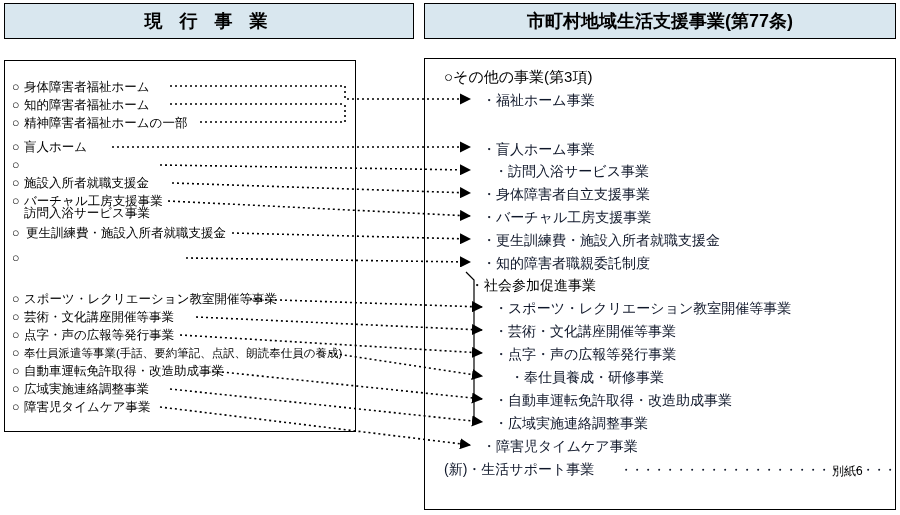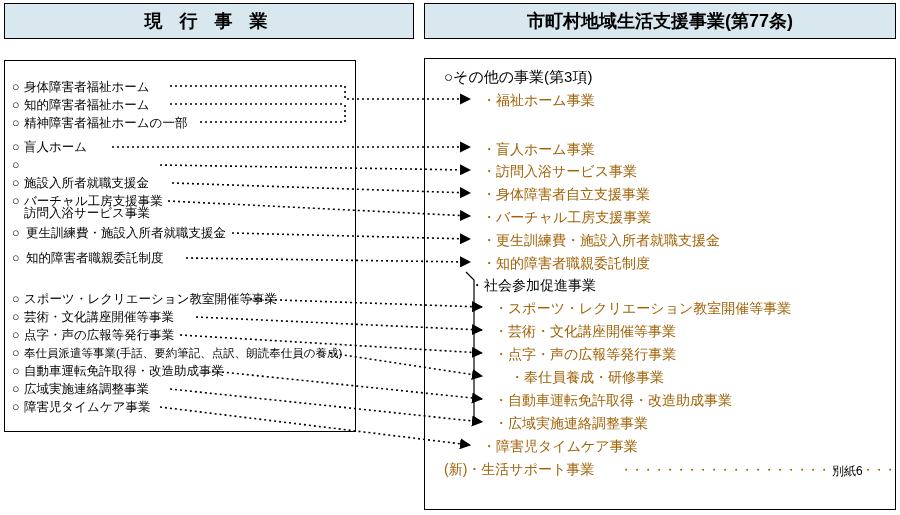--- a/index.html
+++ b/index.html
@@ -79,21 +79,21 @@
     white-space: nowrap;
     color: #000;
     line-height: 14px;
   }
 
   
   .r-item {
     position: absolute;
     font-size: 14px;
     white-space: nowrap;
-    color: #a16207;
+    color: #0f172a;
     line-height: 16px;
   }
   .r-title {
     position: absolute;
     font-size: 15px;
     font-weight: normal;
     white-space: nowrap;
     color: #000;
   }
   .r-sub {
@@ -148,21 +148,20 @@
   <div class="l-item" style="left:12px; top:176px;">○</div>
   <div class="l-item" style="left:24px; top:176px;">施設入所者就職支援金</div>
 
   <div class="l-item" style="left:12px; top:194px;">○</div>
   <div class="l-item" style="left:24px; top:194px;">バーチャル工房支援事業</div>
 
   <div class="l-item" style="left:12px; top:226px;">○</div>
   <div class="l-item" style="left:26px; top:226px;">更生訓練費・施設入所者就職支援金</div>
 
   <div class="l-item" style="left:12px; top:251px;">○</div>
-  <div class="l-item" style="left:26px; top:251px;">知的障害者職親委託制度</div>
 
   <div class="l-item" style="left:12px; top:292px;">○</div>
   <div class="l-item" style="left:24px; top:292px;">スポーツ・レクリエーション教室開催等事業</div>
 
   <div class="l-item" style="left:12px; top:310px;">○</div>
   <div class="l-item" style="left:24px; top:310px;">芸術・文化講座開催等事業</div>
 
   <div class="l-item" style="left:12px; top:328px;">○</div>
   <div class="l-item" style="left:24px; top:328px;">点字・声の広報等発行事業</div>
 
@@ -175,21 +174,21 @@
   <div class="l-item" style="left:12px; top:382px;">○</div>
   <div class="l-item" style="left:24px; top:382px;">広域実施連絡調整事業</div>
 
   <div class="l-item" style="left:12px; top:400px;">○</div>
   <div class="l-item" style="left:24px; top:400px;">障害児タイムケア事業</div>
 
   <div class="r-title" style="left:444px; top:68px;">○その他の事業(第3項)</div>
 
   <div class="r-item" style="left:482px; top:92px;">・福祉ホーム事業</div>
   <div class="r-item" style="left:482px; top:141px;">・盲人ホーム事業</div>
-  <div class="r-item" style="left:482px; top:163px;text-align:center;">・訪問入浴サービス事業</div>
+  <div class="r-item" style="left:494px; top:163px;text-align:center;">・訪問入浴サービス事業</div>
   <div class="r-item" style="left:482px; top:186px;">・身体障害者自立支援事業</div>
   <div class="r-item" style="left:482px; top:232px;">・更生訓練費・施設入所者就職支援金</div>
   <div class="r-item" style="left:482px; top:209px;">・バーチャル工房支援事業</div>
   <div class="r-item" style="left:482px; top:255px;">・知的障害者職親委託制度</div>
 
   <div class="r-sub" style="left:470px; top:277px;">・社会参加促進事業</div>
 
   <div class="r-item" style="left:494px; top:300px;">・スポーツ・レクリエーション教室開催等事業</div>
   <div class="r-item" style="left:494px; top:323px;">・芸術・文化講座開催等事業</div>
   <div class="r-item" style="left:494px; top:346px;">・点字・声の広報等発行事業</div>

